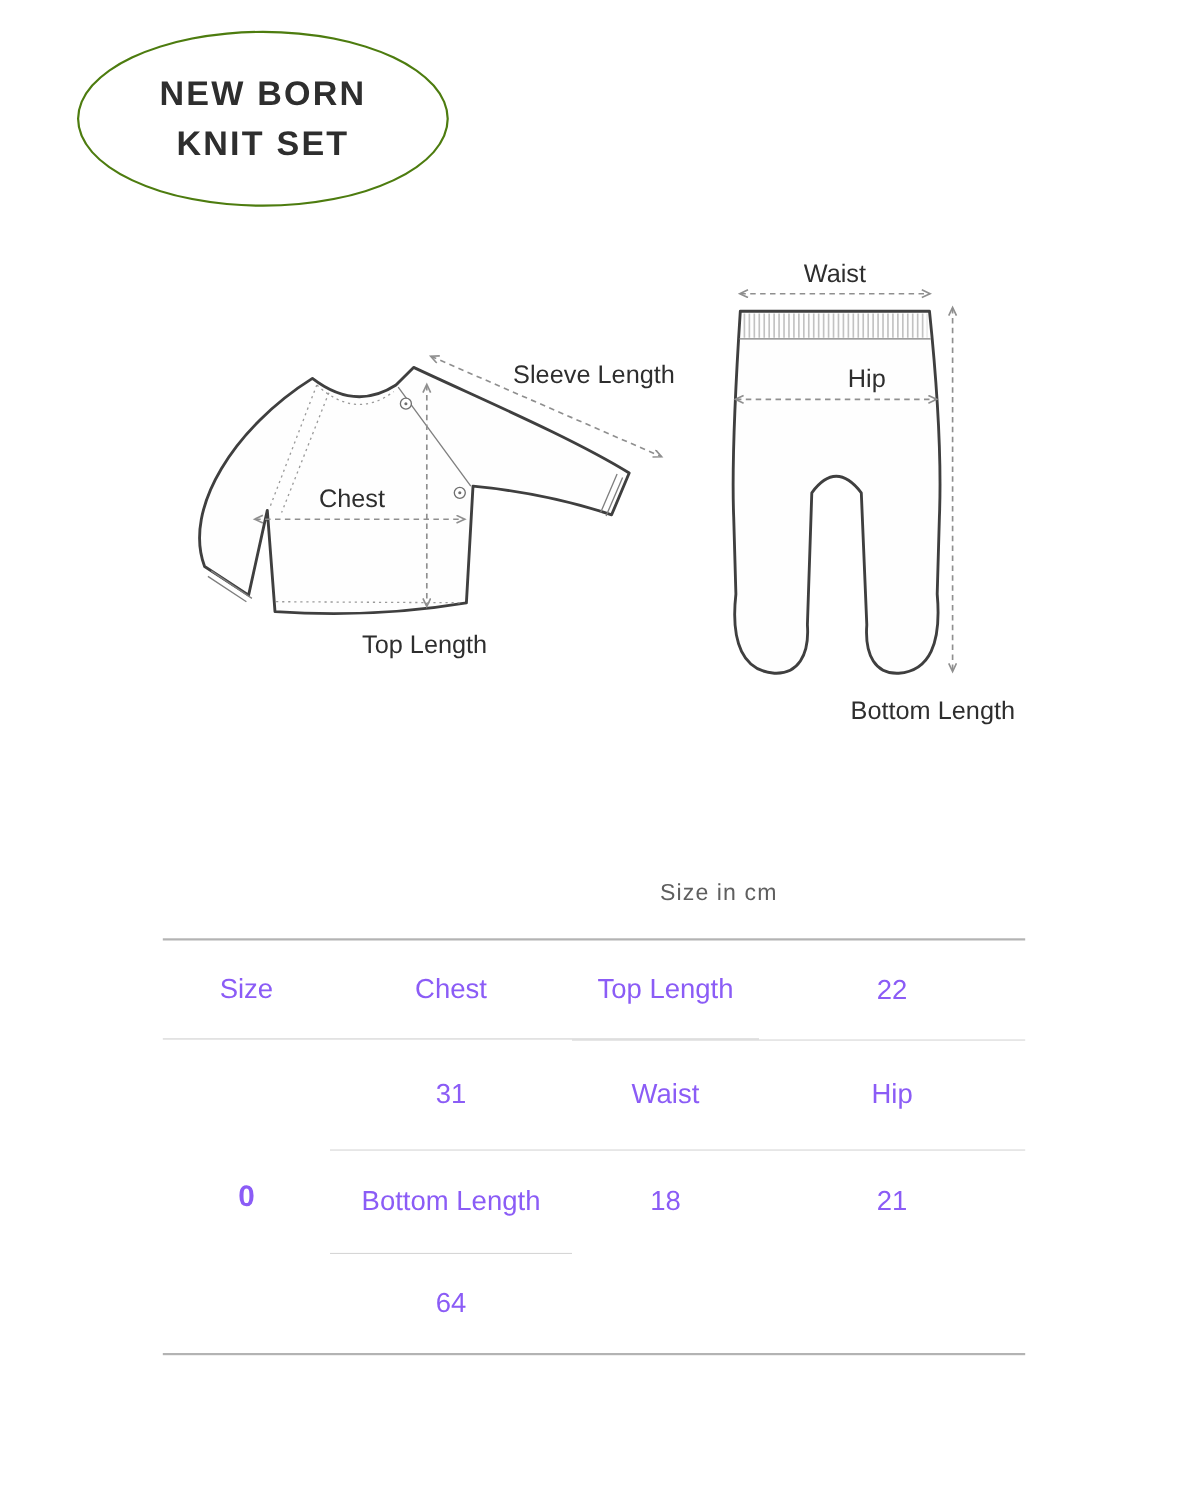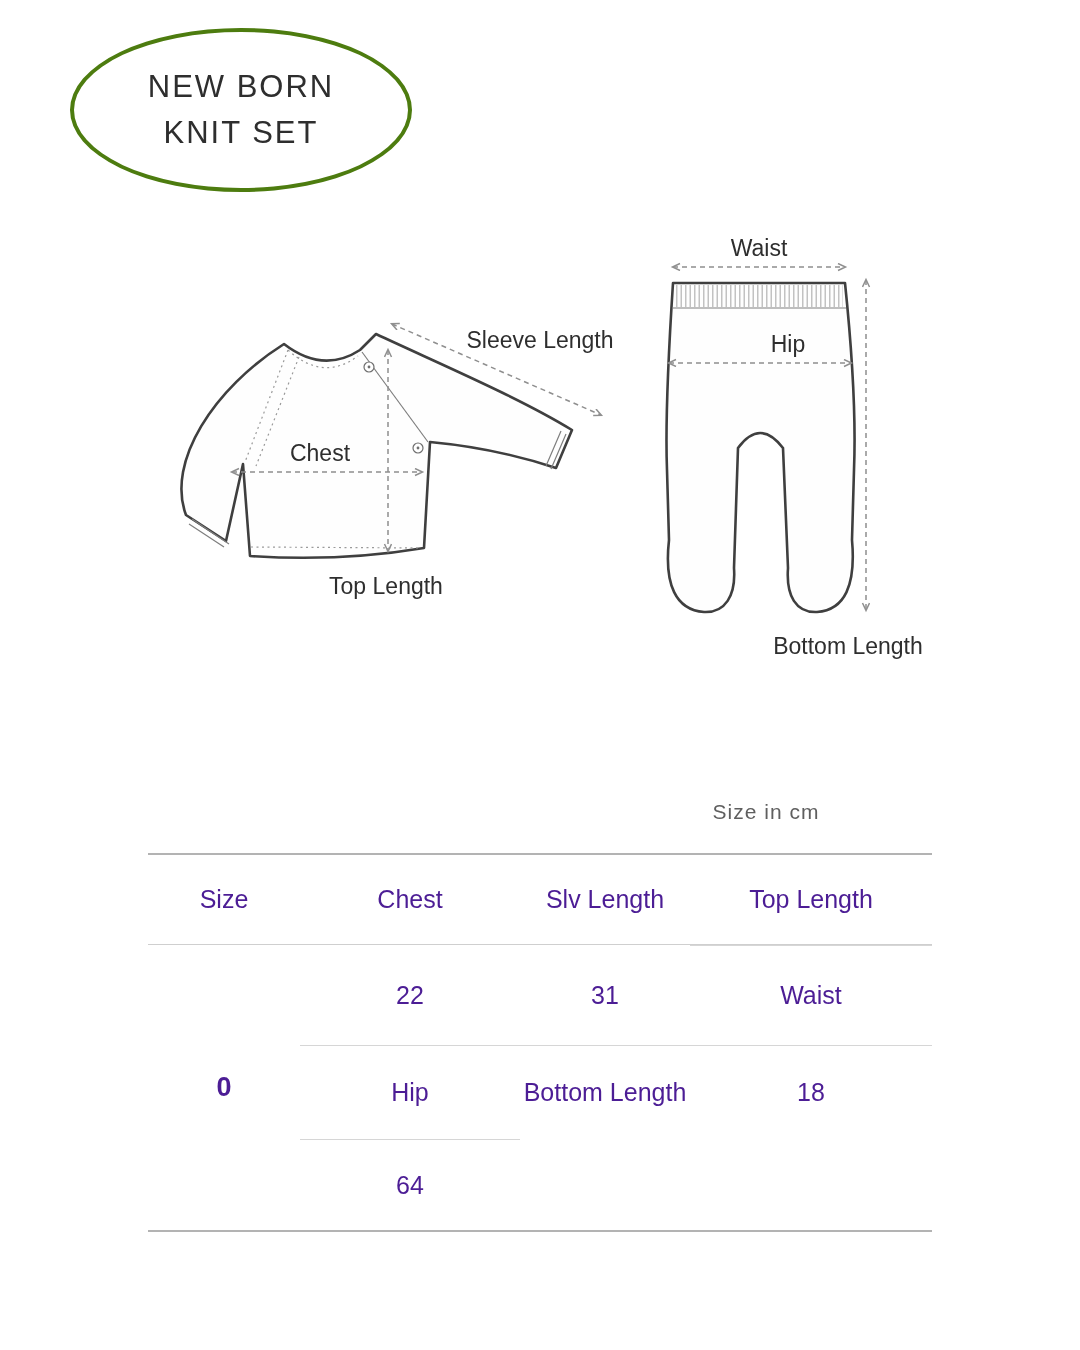--- a/index.html
+++ b/index.html
@@ -8,55 +8,56 @@
     background:#ffffff;
     position:relative;
     overflow:hidden;
     font-family:"Liberation Sans", sans-serif;
     color:#2e2e2e;
   }
   
   .badge{
     position:absolute;left:70px;top:28px;
     width:334px;height:156px;
-    border:4px solid #4d7c0f;
+    border:2px solid #4d7c0f;
     border-radius:50%;
     display:flex;align-items:center;justify-content:center;
     text-align:center;
+    font-weight:bold;
   }
   .badge-text{
     font-size:31px;letter-spacing:2px;line-height:1.5;color:#2e2e2e;
   }
   
   .diagram-svg{position:absolute;left:0;top:0;}
   .garment-outline{fill:#fefefe;stroke:#3f3f3f;stroke-width:2.6;stroke-linejoin:round;}
   .inner-line{fill:none;stroke:#7e7e7e;stroke-width:1.2;}
   .dotted-line{fill:none;stroke:#9a9a9a;stroke-width:1.2;stroke-dasharray:2 3.5;}
   .measure{fill:none;stroke:#8f8f8f;stroke-width:1.5;stroke-dasharray:5 4;}
   .diagram-label{font-family:"Liberation Sans",sans-serif;font-size:23px;fill:#2e2e2e;}
   .snap{fill:#ffffff;stroke:#6f6f6f;stroke-width:1.2;}
   .snap-dot{fill:#6f6f6f;}
   .waistband{stroke:#c2c2c2;stroke-width:22;stroke-dasharray:1.5 3;}
   
   .unit-note{
     position:absolute;top:800px;left:600px;width:332px;
-    text-align:center;font-size:21px;color:#5f5f5f;letter-spacing:1px;
+    text-align:left;font-size:21px;color:#5f5f5f;letter-spacing:1px;
   }
   
   .size-table{
     position:absolute;left:148px;top:853px;width:784px;
     border-top:2px solid #b3b3b3;
     border-bottom:2px solid #b3b3b3;
     display:grid;
     grid-template-columns:152px 220px 170px 242px;
     grid-template-rows:90px 100px 94px 91px;
   }
   .cell{
     display:flex;align-items:center;justify-content:center;
-    font-size:25px;color:#4c1d95;
+    font-size:25px;color:#8b5cf6;
   }
   .header-cell{border-bottom:1px solid #cfcfcf;}
   .divided{border-top:1px solid #d6d6d6;}
   .size-cell{grid-column:1;grid-row:2/5;font-weight:bold;font-size:27px;}
 </style>
 </head>
 <body>
 
 <div class="badge">
   <div class="badge-text">
@@ -136,27 +137,27 @@
     <text class="diagram-label" x="848" y="654" text-anchor="middle">Bottom Length</text>
   </g>
 </svg>
 
 <div class="unit-note">Size in cm</div>
 
 <div class="size-table">
 
   <div class="cell header-cell">Size</div>
   <div class="cell header-cell">Chest</div>
-  <div class="cell header-cell">Slv Length</div>
   <div class="cell header-cell">Top Length</div>
 
   <div class="cell size-cell">0</div>
 
   <div class="cell">22</div>
   <div class="cell">31</div>
 
   <div class="cell divided">Waist</div>
   <div class="cell divided">Hip</div>
   <div class="cell divided">Bottom Length</div>
 
   <div class="cell divided">18</div>
+  <div class="cell divided">21</div>
   <div class="cell divided">64</div>
 </div>
 
 </body></html>

